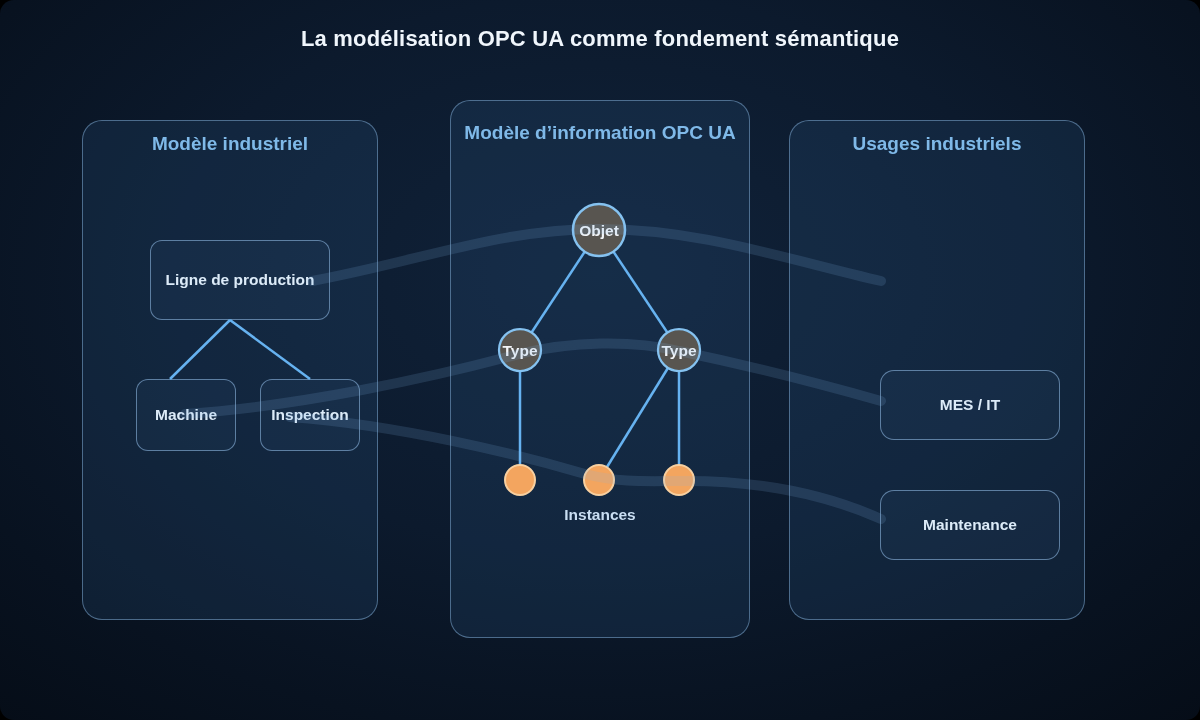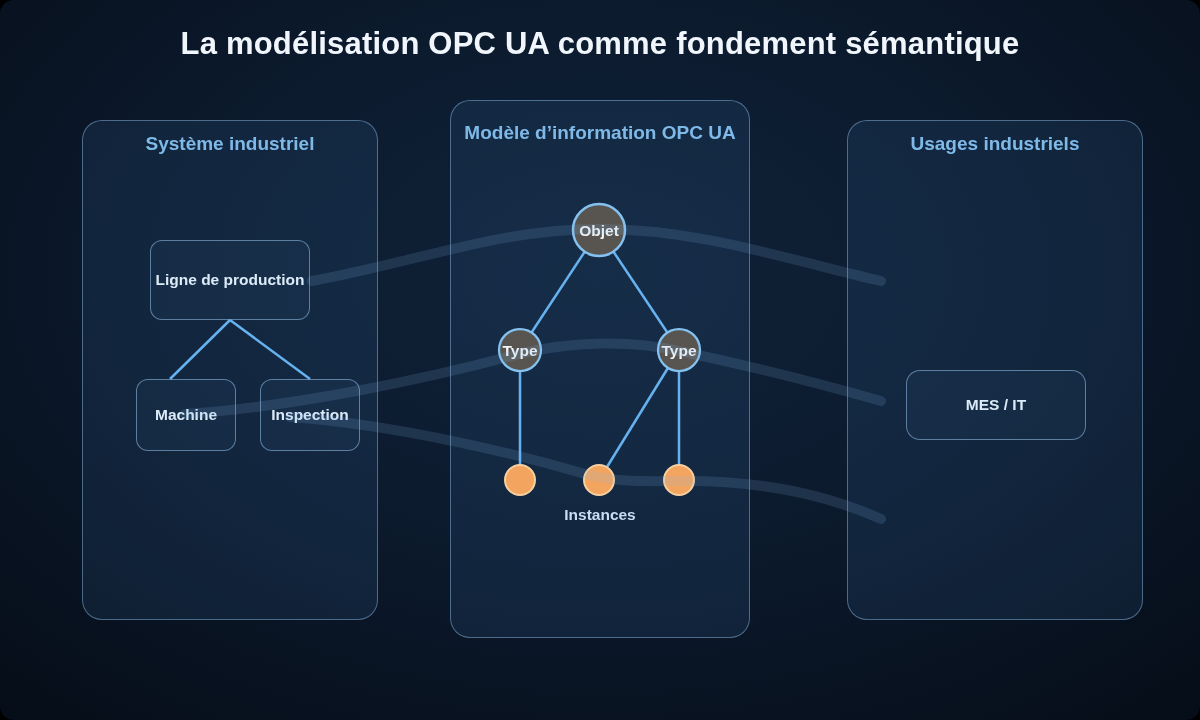--- a/index.html
+++ b/index.html
@@ -4,80 +4,81 @@
 <style>
   html,body{margin:0;padding:0;background:#000;}
   body{font-family:"Liberation Sans", sans-serif;}
   #stage{
     position:relative;width:1200px;height:720px;overflow:hidden;border-radius:14px;
     background:
       radial-gradient(ellipse 950px 620px at 50% 38%, #102239 0%, #0c1a2d 45%, #081220 75%, #050c16 100%);
   }
   .title{
     position:absolute;left:0;top:26px;width:1200px;text-align:center;
-    color:#f0f6fc;font-size:31px;font-weight:bold;letter-spacing:0.2px;
+    color:#f0f6fc;font-size:22px;font-weight:bold;letter-spacing:0.2px;
   }
   .panel{
     position:absolute;border:1.5px solid rgba(125,168,208,0.55);border-radius:20px;
     background:rgba(44,88,134,0.20);box-sizing:border-box;
   }
   .panel.left{left:82px;top:120px;width:296px;height:500px;}
   .panel.mid{left:450px;top:100px;width:300px;height:538px;}
-  .panel.right{left:847px;top:120px;width:296px;height:500px;}
+  .panel.right{left:789px;top:120px;width:296px;height:500px;}
   .panel-header{
     width:100%;text-align:center;color:#7fb9e8;font-size:19px;font-weight:bold;
   }
   .panel.left .panel-header{margin-top:12px;}
   .panel.mid .panel-header{margin-top:21px;}
   .panel.right .panel-header{margin-top:12px;}
   .box{
     position:absolute;box-sizing:border-box;
     border:1.5px solid rgba(132,172,212,0.65);border-radius:12px;
     background:rgba(80,130,180,0.07);
     display:flex;align-items:center;justify-content:center;
     color:#dcebf8;font-size:15.5px;font-weight:bold;text-align:center;
   }
-  .box.ligne{left:150px;top:240px;width:160px;height:80px;}
+  .box.ligne{left:150px;top:240px;width:180px;height:80px;}
   .box.machine{left:120px;top:379px;width:100px;height:72px;margin-left:16px;}
   .box.inspection{left:260px;top:379px;width:100px;height:72px;text-align:right;}
   .box.supervision{left:880px;top:250px;width:180px;height:70px;border-radius:14px;}
-  .box.mes{left:880px;top:370px;width:180px;height:70px;border-radius:14px;margin-left:26px;}
+  .box.mes{left:880px;top:370px;width:180px;height:70px;border-radius:14px;}
   .box.maintenance{left:880px;top:490px;width:180px;height:70px;border-radius:14px;}
   svg.overlay{position:absolute;left:0;top:0;pointer-events:none;}
   svg.overlay text{font-family:"Liberation Sans", sans-serif;font-weight:bold;}
   .tree-edge{stroke:#66b2f0;stroke-width:2.5;fill:none;}
   .ribbon{stroke:rgba(132,182,232,0.16);stroke-width:10;fill:none;stroke-linecap:round;}
   .gray-node{fill:#585550;stroke:#85c2f0;}
   .orange-node{fill:#f3a55f;stroke:#f8d0a0;stroke-width:2;}
   .node-label{fill:#f2f5f8;font-size:15.5px;}
   .instances-label{fill:#c9def2;font-size:15.5px;}
 </style>
 </head>
 <body>
 
 <div id="stage">
 
   <div class="title">La modélisation OPC UA comme fondement sémantique</div>
 
   <div class="panel left">
-    <div class="panel-header">Système industriel</div>
+    <div class="panel-header">Modèle industriel</div>
   </div>
 
   <div class="panel mid">
     <div class="panel-header">Modèle d’information OPC UA</div>
   </div>
 
   <div class="panel right">
     <div class="panel-header">Usages industriels</div>
   </div>
 
   <div class="box ligne">Ligne de production</div>
   <div class="box machine">Machine</div>
   <div class="box inspection">Inspection</div>
   <div class="box mes">MES / IT</div>
+  <div class="box maintenance">Maintenance</div>
 
   <svg class="overlay" width="1200" height="720" viewBox="0 0 1200 720">
 
     <line class="tree-edge" x1="230" y1="320" x2="170" y2="379"></line>
     <line class="tree-edge" x1="230" y1="320" x2="310" y2="379"></line>
 
     <line class="tree-edge" x1="599" y1="230" x2="520" y2="350"></line>
     <line class="tree-edge" x1="599" y1="230" x2="679" y2="350"></line>
     <line class="tree-edge" x1="520" y1="350" x2="520" y2="480"></line>
     <line class="tree-edge" x1="679" y1="350" x2="599" y2="480"></line>

